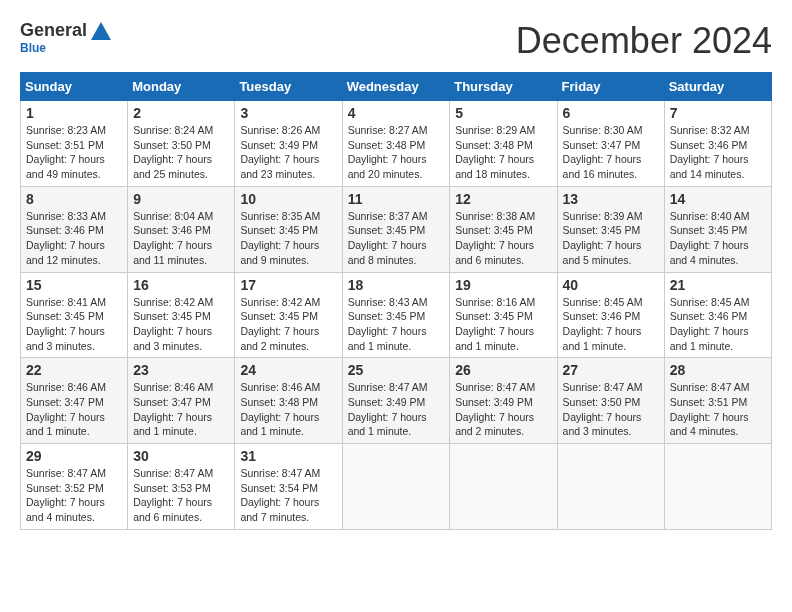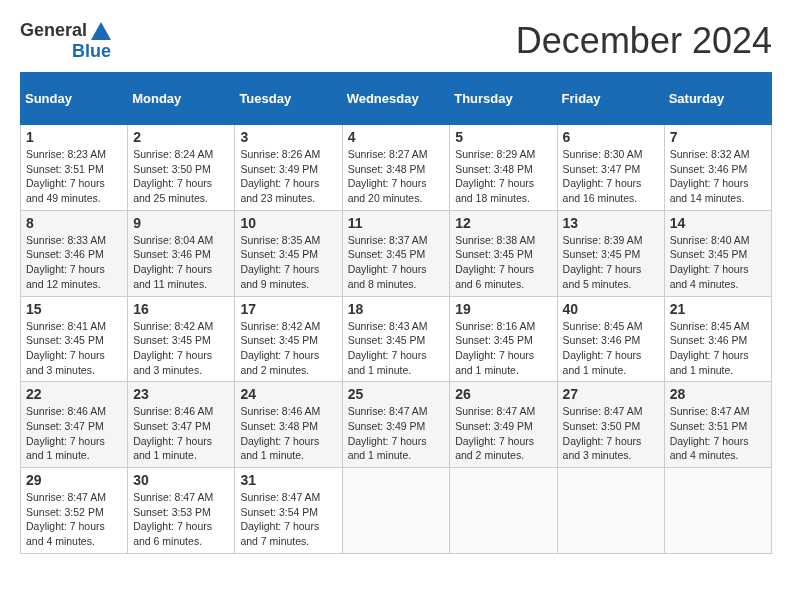--- a/index.html
+++ b/index.html
@@ -12,37 +12,36 @@
     }
     .header {
       display: flex;
       justify-content: space-between;
       align-items: flex-start;
       margin-bottom: 10px;
     }
     .logo {
       display: flex;
       flex-direction: column;
-      align-items: flex-end;
+      align-items: flex-start;
     }
     .logo-text {
       display: flex;
       align-items: center;
       gap: 2px;
     }
     .logo-general {
       font-size: 18px;
       font-weight: bold;
       color: #333;
     }
     .logo-blue {
-      font-size: 18px;
+      font-size: 12px;
       font-weight: bold;
       color: #1a6bb5;
-      margin-left: 32px;
     }
     .logo-triangle {
       width: 0;
       height: 0;
       border-left: 10px solid transparent;
       border-right: 10px solid transparent;
       border-bottom: 18px solid #1a6bb5;
       margin-left: 2px;
     }
     .title-section {
@@ -59,21 +58,21 @@
       font-weight: normal;
     }
     .calendar {
       width: 100%;
       border-collapse: collapse;
       font-size: 10.5px;
     }
     .calendar thead th {
       background-color: #1a6bb5;
       color: white;
-      padding: 18px 4px;
+      padding: 6px 4px;
       text-align: left;
       font-size: 13px;
       font-weight: bold;
       border: 1px solid #1a6bb5;
     }
     .calendar tbody td {
       border: 1px solid #ccc;
       vertical-align: top;
       padding: 4px 5px;
       width: 108px;

